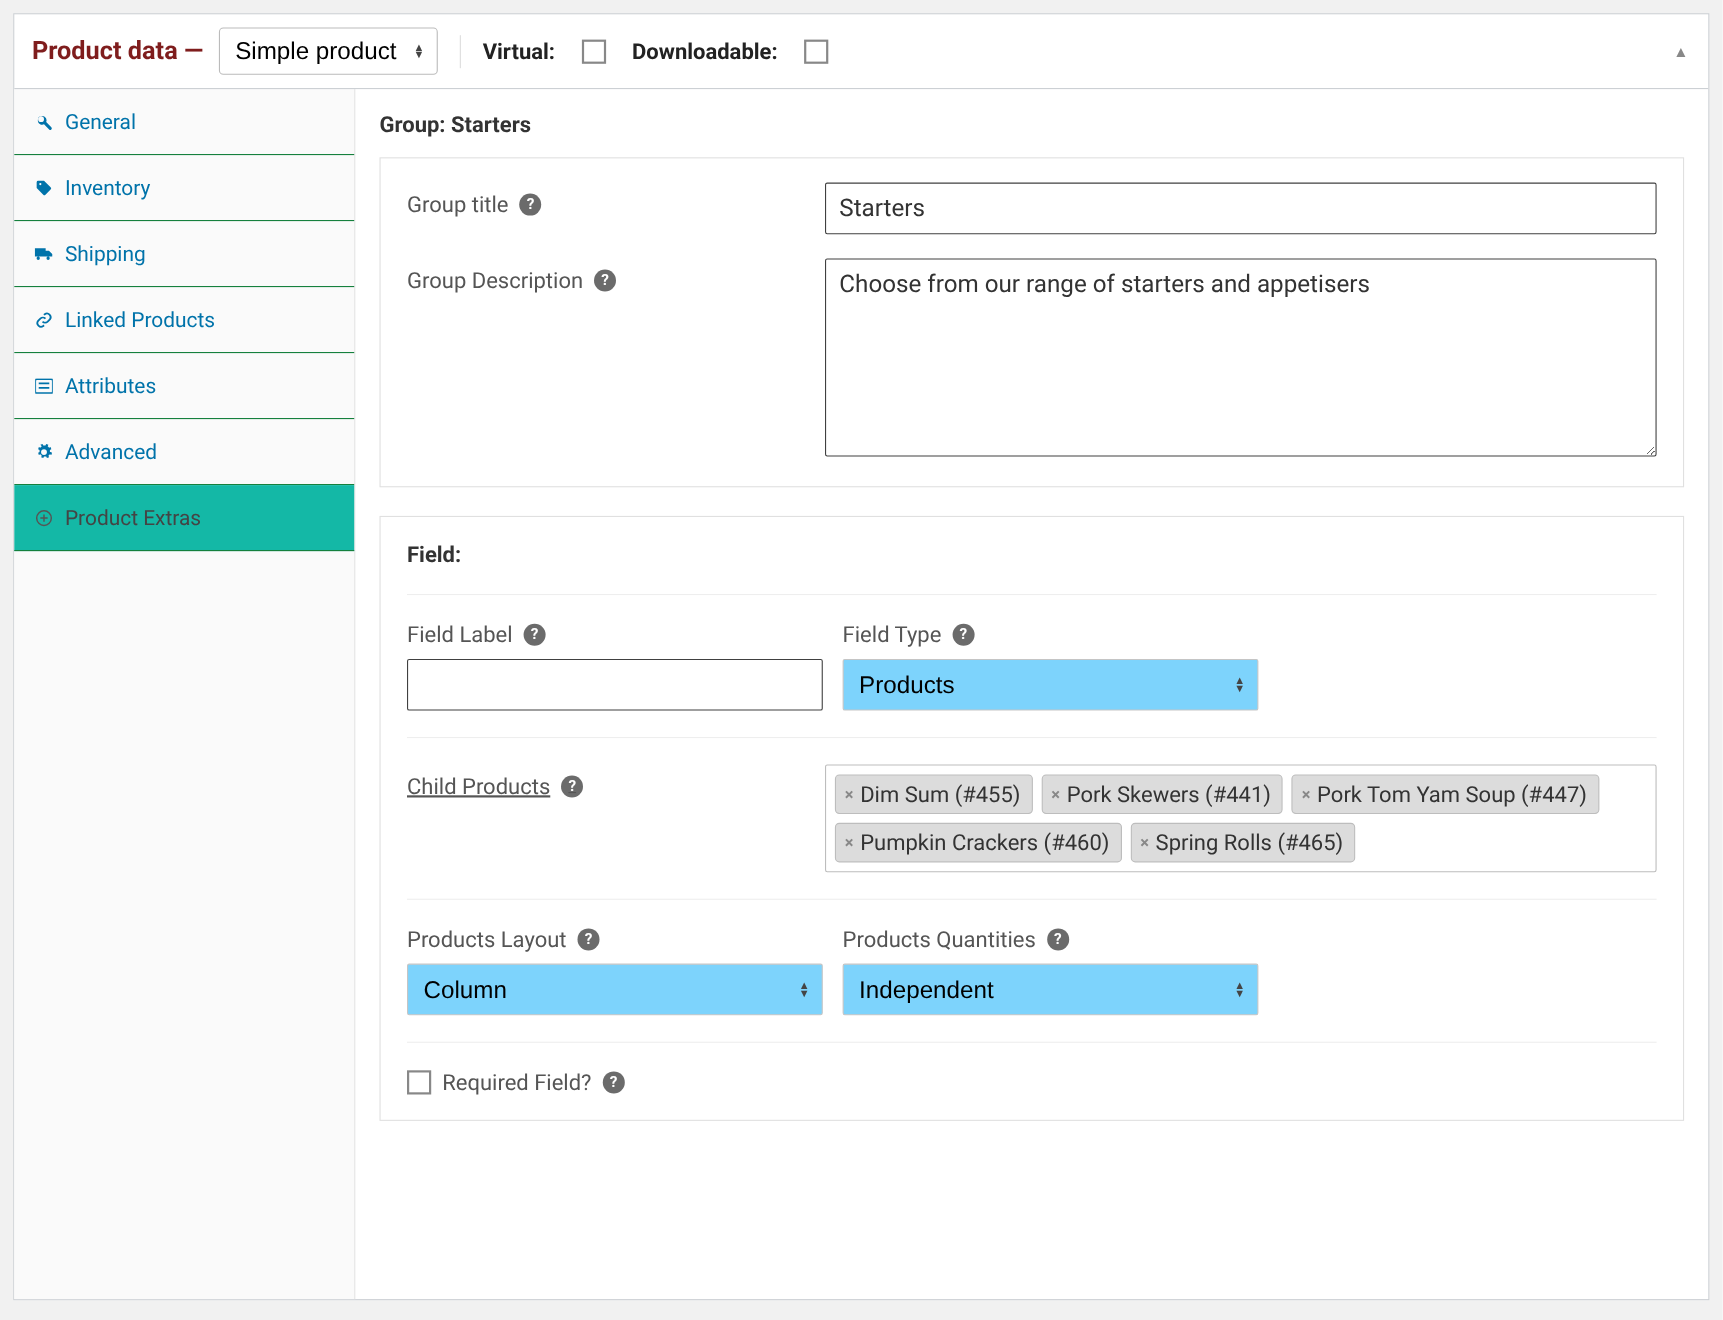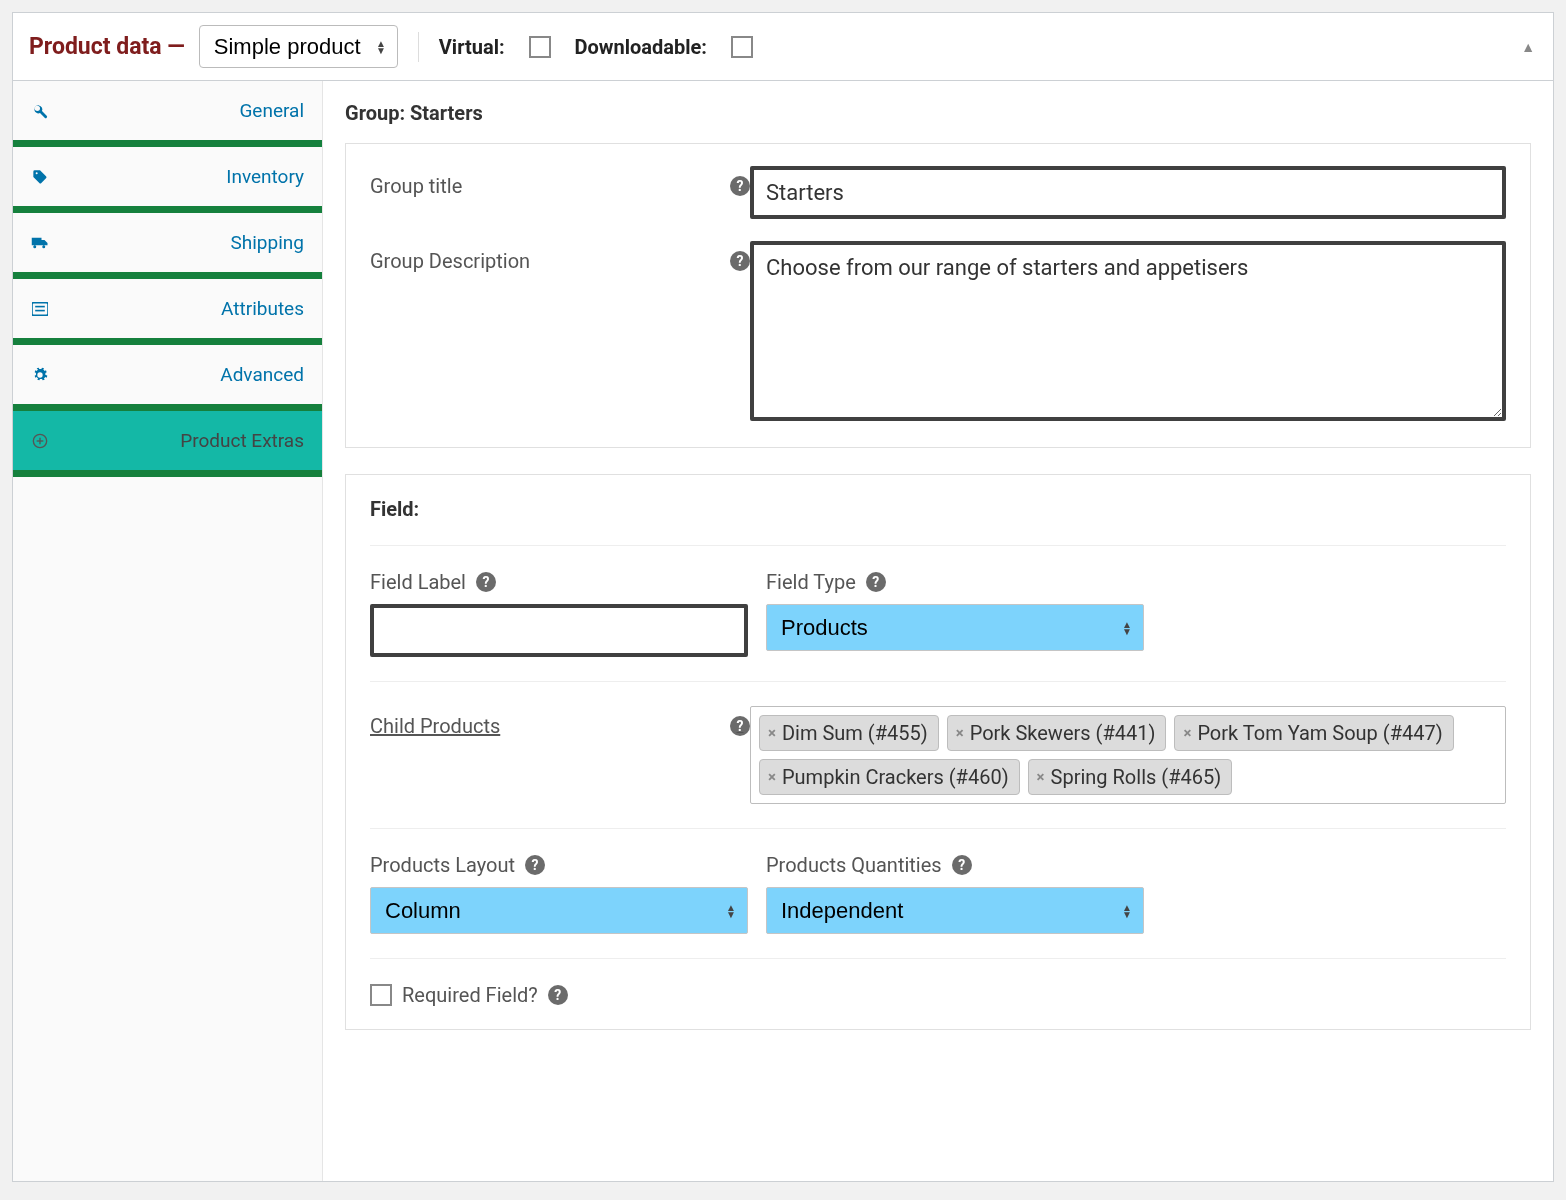--- a/index.html
+++ b/index.html
@@ -93,24 +93,23 @@
     width: 315px;
     background: #fafafa;
     border-right: 1px solid #e5e5e5;
   }
   .sidebar-item {
     display: flex;
     align-items: center;
     gap: 10px;
     padding: 18px 18px;
     color: #0073aa;
-    border-bottom: 7px solid #15803d;
+    border-bottom: 1px solid #15803d;
     cursor: pointer;
     font-size: 19px;
-    justify-content: space-between;
   }
   .sidebar-item.active {
     background: #14b8a6;
     color: #444;
   }
   .sidebar-icon {
     width: 18px;
     display: inline-flex;
     justify-content: center;
     font-size: 17px;
@@ -136,41 +135,40 @@
   }
   .form-row:last-child { margin-bottom: 0; }
   .form-label {
     width: 380px;
     color: #555;
     font-size: 20px;
     padding-top: 8px;
     display: flex;
     align-items: center;
     gap: 10px;
-    justify-content: space-between;
   }
   .help-icon {
     width: 20px; height: 20px;
     border-radius: 50%;
     background: #6b6b6b;
     color: #fff;
     font-size: 14px;
     font-weight: 700;
     display: inline-flex;
     align-items: center;
     justify-content: center;
   }
   .form-control {
     flex: 1;
   }
   input[type=text].txt, textarea.txt {
     width: 100%;
     font-size: 22px;
     padding: 10px 12px;
-    border: 4px solid #404040;
+    border: 1px solid #404040;
     border-radius: 2px;
     font-family: inherit;
     color: #333;
     background: #fff;
   }
   textarea.txt { height: 180px; resize: both; }
   .field-grid {
     display: grid;
     grid-template-columns: 378px 378px;
     gap: 22px 18px;
@@ -283,20 +281,29 @@
       <div class="sidebar-item">
         <span class="sidebar-icon">
           <svg width="18" height="14" viewBox="0 0 24 18" fill="#0073aa">
               <path d="M1 2h13v10H1zM14 5h4l4 4v3h-8zM5 16a2 2 0 1 0 0-4 2 2 0 0 0 0 4zm12 0a2 2 0 1 0 0-4 2 2 0 0 0 0 4z"></path>
             </svg>
         </span>
         <span>Shipping</span>
       </div>
       <div class="sidebar-item">
         <span class="sidebar-icon">
+          <svg width="16" height="16" viewBox="0 0 24 24" fill="none" stroke="#0073aa" stroke-width="2.5">
+              <path d="M10 14a5 5 0 0 0 7 0l3-3a5 5 0 0 0-7-7l-1 1"></path>
+              <path d="M14 10a5 5 0 0 0-7 0l-3 3a5 5 0 0 0 7 7l1-1"></path>
+            </svg>
+        </span>
+        <span>Linked Products</span>
+      </div>
+      <div class="sidebar-item">
+        <span class="sidebar-icon">
           <svg width="16" height="14" viewBox="0 0 20 16" fill="#0073aa">
               <rect x="0" y="0" width="20" height="16" rx="2" fill="none" stroke="#0073aa" stroke-width="2"></rect>
               <line x1="4" y1="5" x2="16" y2="5" stroke="#0073aa" stroke-width="2"></line>
               <line x1="4" y1="10" x2="16" y2="10" stroke="#0073aa" stroke-width="2"></line>
             </svg>
         </span>
         <span>Attributes</span>
       </div>
       <div class="sidebar-item">
         <span class="sidebar-icon">

